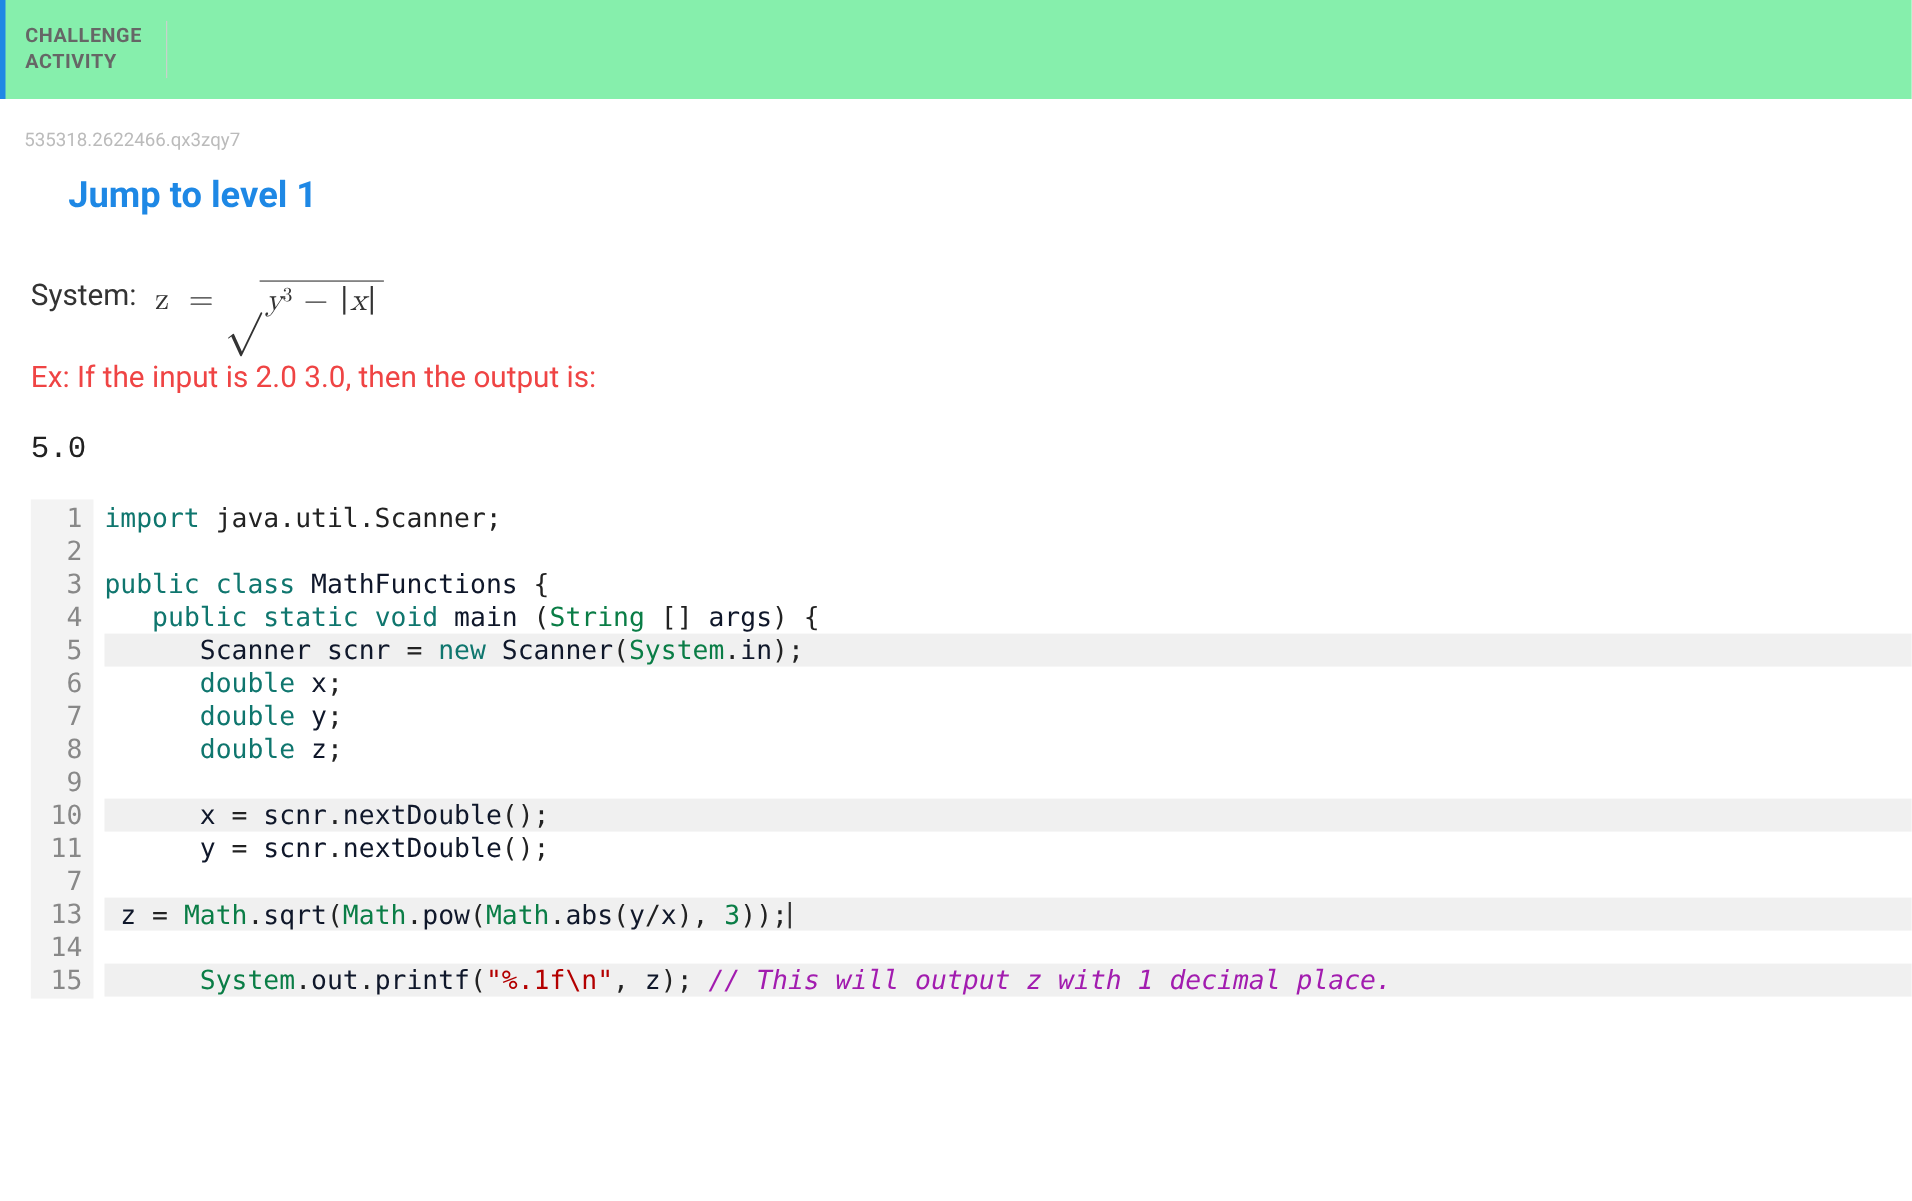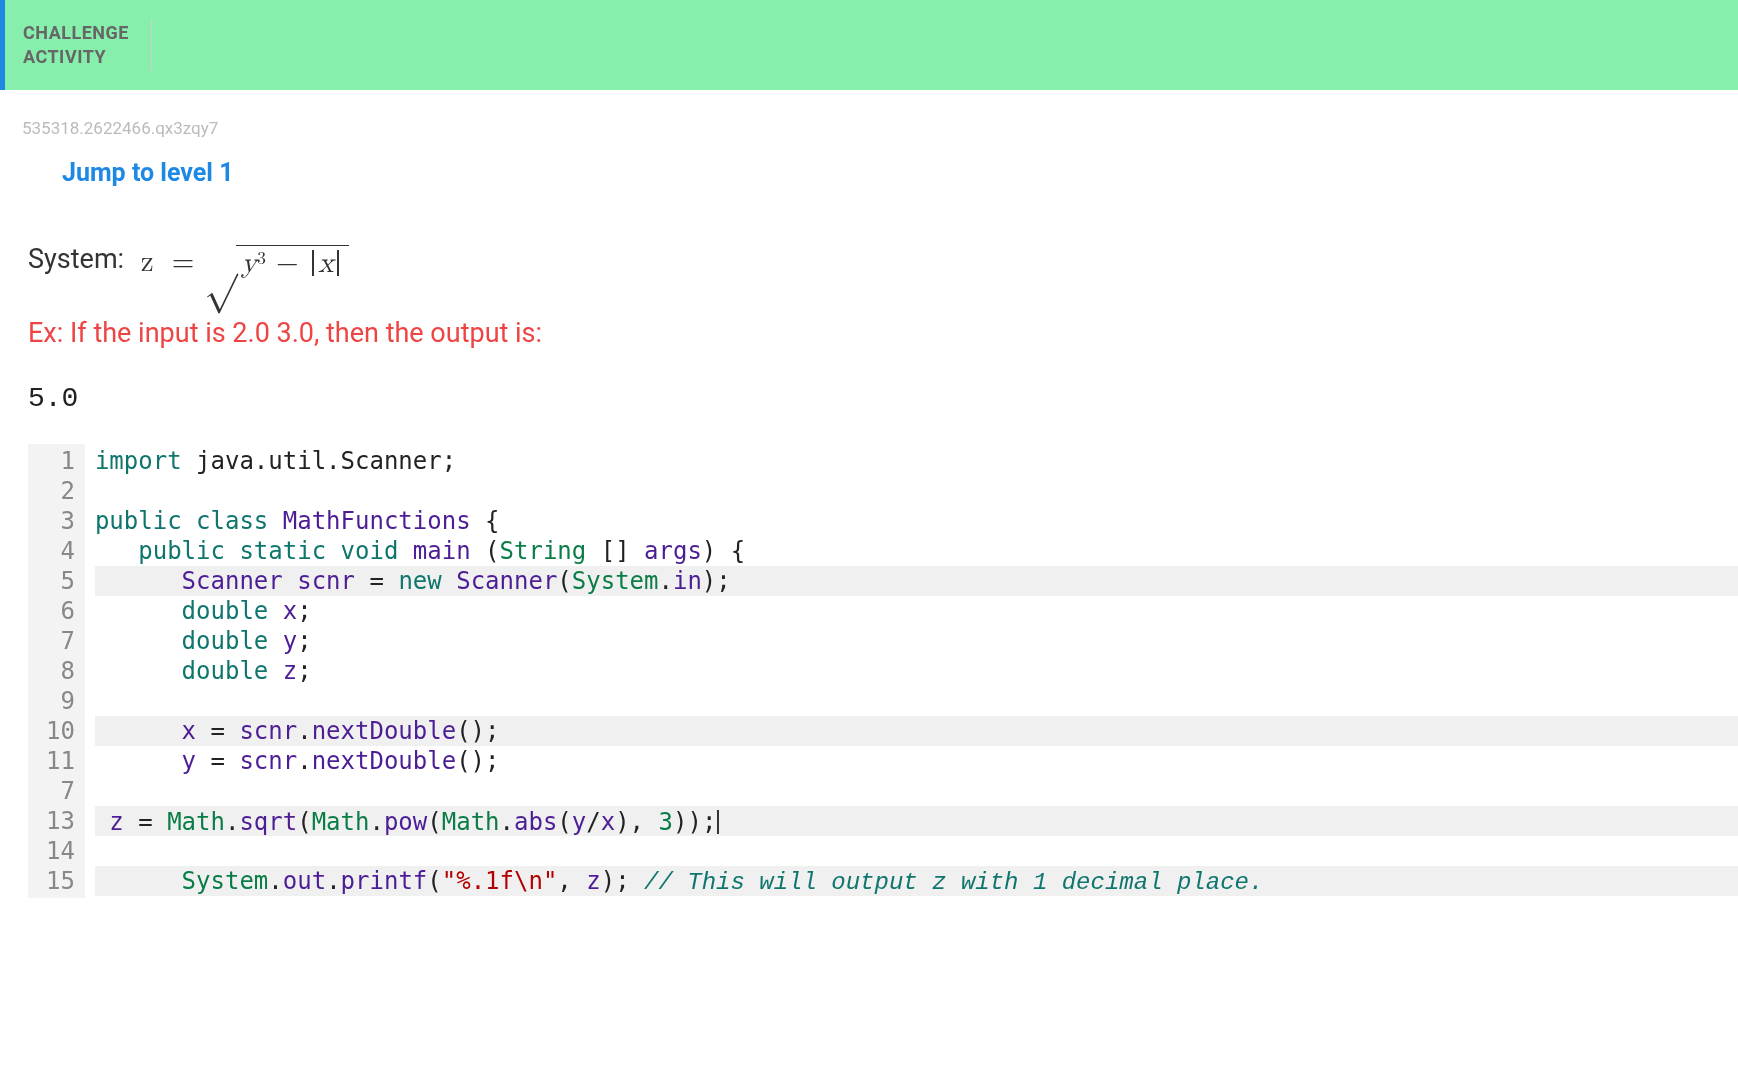--- a/index.html
+++ b/index.html
@@ -36,21 +36,21 @@
     font-size: 29px;
     font-weight: 400;
     color: #4a4a4a;
   }
   .meta {
     font-size: 17px;
     color: #bbb;
     padding: 28px 0 0 22px;
   }
   .jump-link {
-    font-size: 25px;
+    font-size: 33px;
     font-weight: 700;
     color: #1e88e5;
     margin: 20px 0 0 62px;
     cursor: pointer;
     display: inline-block;
   }
   .prompt {
     font-size: 27px;
     color: #333;
     margin: 48px 0 0 28px;
@@ -120,25 +120,25 @@
   .code {
     padding: 2px 0 2px 10px;
     white-space: pre;
     flex: 1;
   }
   .code .line { height:30px; display:block; }
   .line.hl { background:#f0f0f0; }
   .tok-kw   { color:#0f766e; }
   .tok-pkg  { color:#222; }
   .tok-type { color:#0a7d46; }
-  .tok-id   { color:#4c1d95;margin-top:24px; }
+  .tok-id   { color:#0f172a;margin-top:24px; }
   .tok-op   { color:#222; }
   .tok-num  { color:#0a7d46; }
   .tok-str  { color:#b30000; }
-  .tok-cmt  { color:#0f766e; font-style: italic; font-family: Liberation Mono, monospace; }
+  .tok-cmt  { color:#a21caf; font-style: italic; }
   .cursor {
     display:inline-block; width:1.7px; height:24px; background:#333;
     position:relative; top:4px; margin-left:1px;
   }
 </style>
 </head>
 <body>
 
 
 

